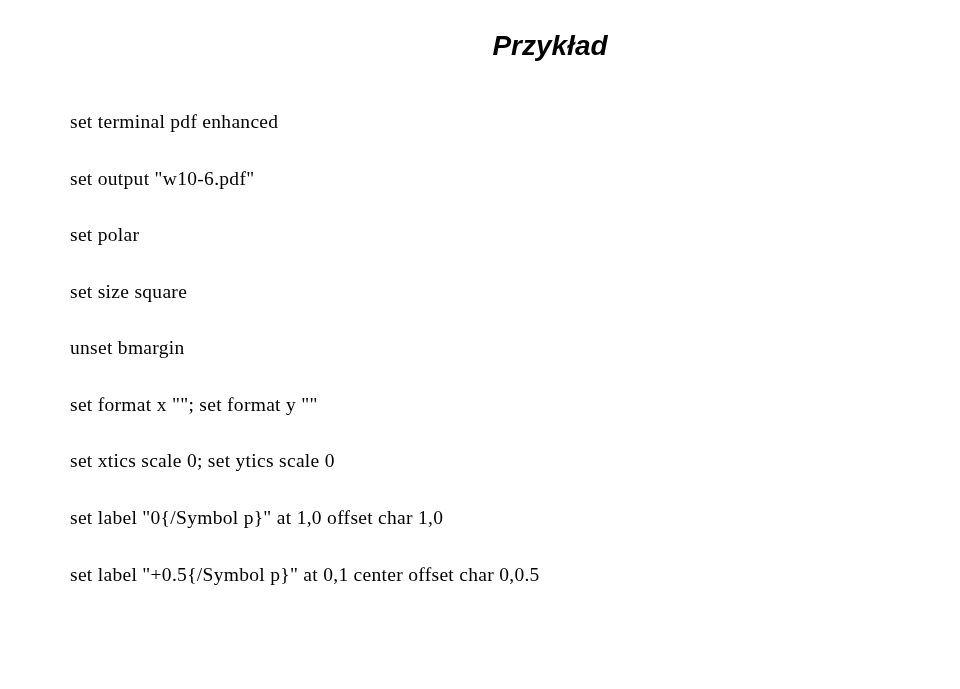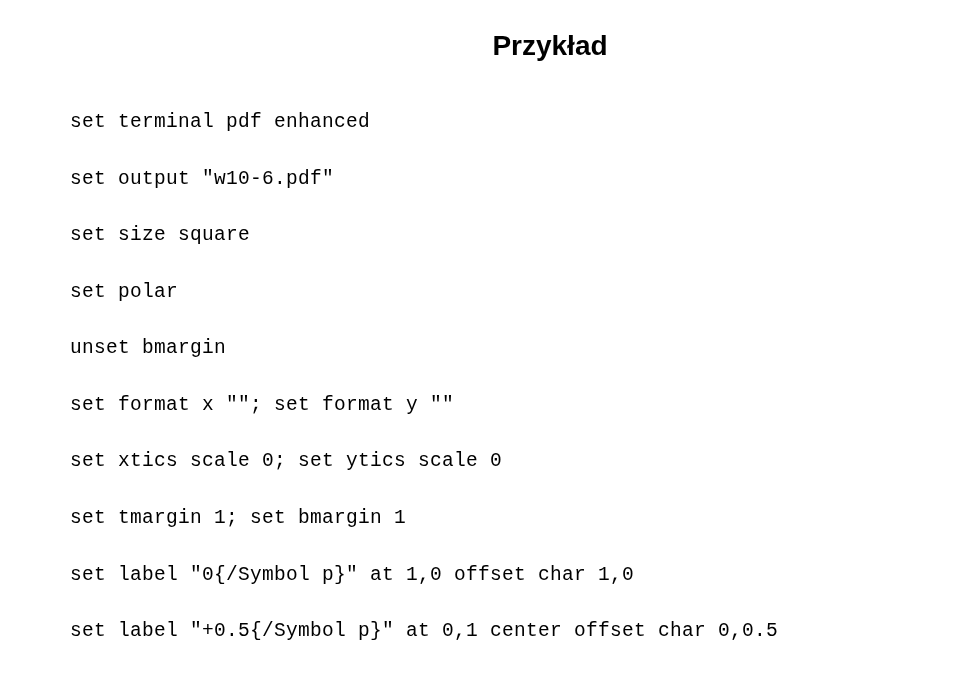--- a/index.html
+++ b/index.html
@@ -1,57 +1,58 @@
 <!DOCTYPE html>
 <html><head>
   <meta charset="utf-8">
   <style>
     * {
       margin: 0;
       padding: 0;
       box-sizing: border-box;
+      font-family: Liberation Serif, serif;
     }
     body {
       width: 960px;
       height: 689px;
       background: #ffffff;
       font-family: "Courier New", Courier, monospace;
       overflow: hidden;
       padding: 30px 50px 30px 70px;
     }
     .title {
       font-family: Arial, Helvetica, sans-serif;
       font-weight: bold;
       font-size: 28px;
       text-align: center;
       margin-bottom: 18px;
       margin-left: 120px;
+      font-style: italic;
     }
     .code-block {
       font-family: "Courier New", Courier, monospace;
       font-size: 19.5px;
       line-height: 1.45;
       white-space: pre;
       letter-spacing: 0.3px;
     }
   </style>
 </head>
 <body>
 
 <div class="title">Przykład</div>
 
 <div class="code-block">
 <div>set terminal pdf enhanced</div>
 <div>set output "w10-6.pdf"</div>
+<div>set polar</div>
 <div>set size square</div>
-<div>set polar</div>
 <div>unset bmargin</div>
 <div>set format x ""; set format y ""</div>
 <div>set xtics scale 0; set ytics scale 0</div>
-<div>set tmargin 1; set bmargin 1</div>
 <div>set label "0{/Symbol p}" at 1,0 offset char 1,0</div>
 <div>set label "+0.5{/Symbol p}" at 0,1 center offset char 0,0.5</div>
 
 
 
 
 
 
 
 

